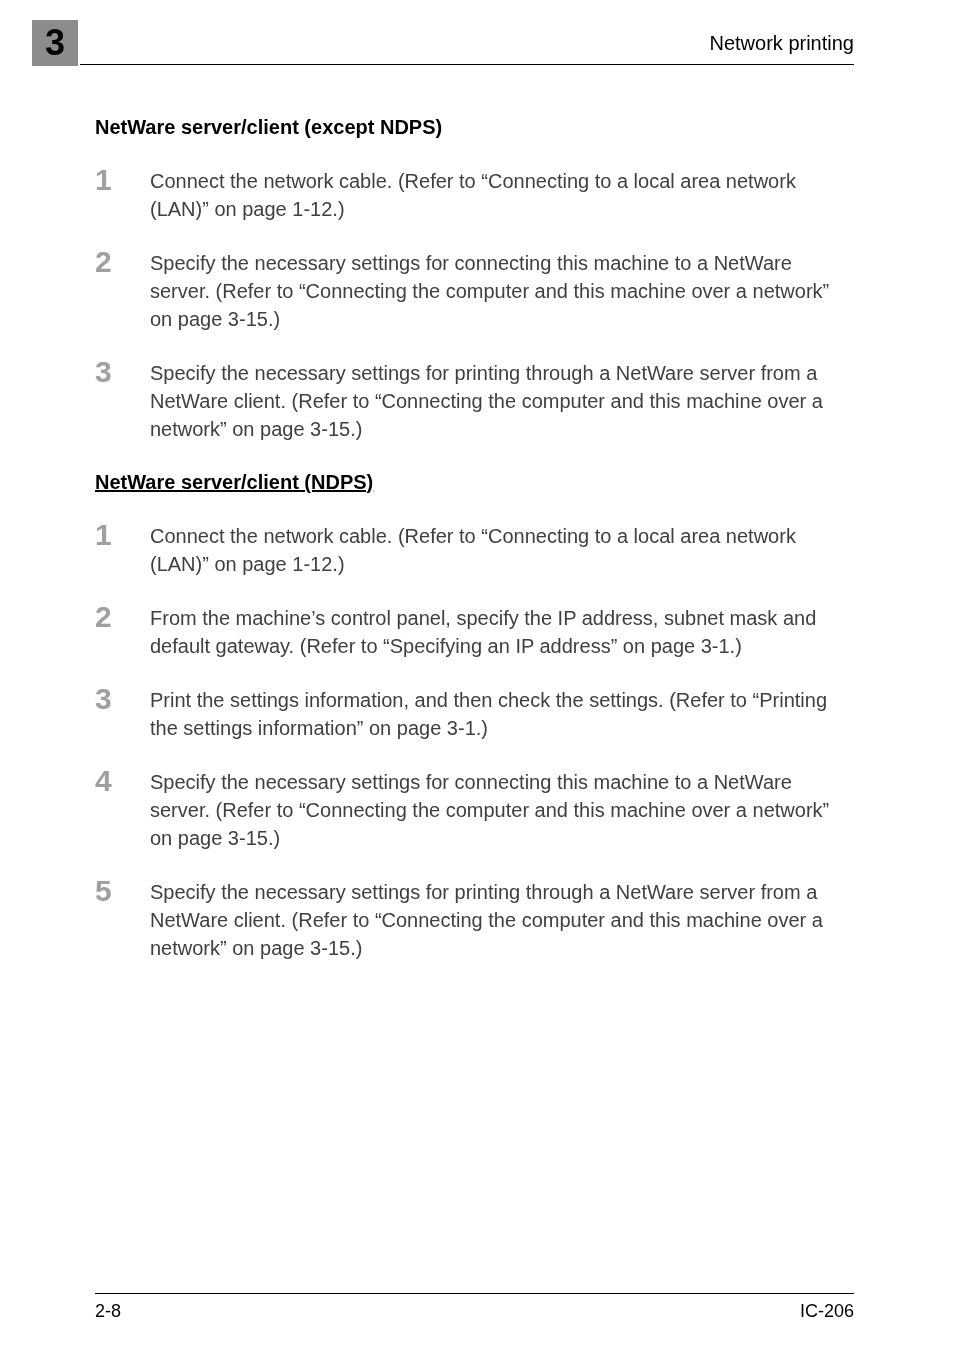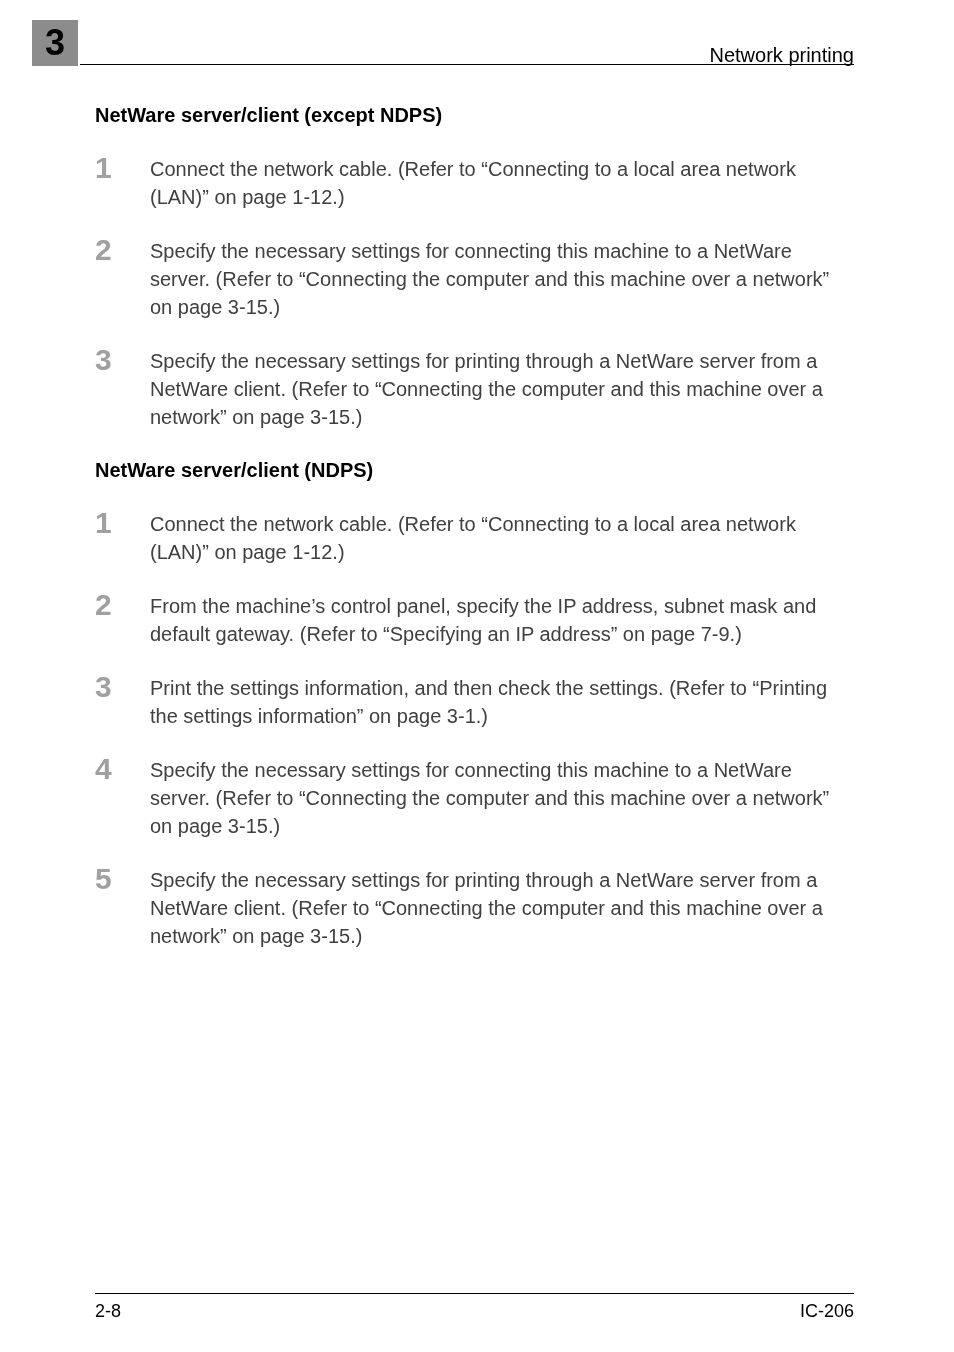--- a/index.html
+++ b/index.html
@@ -26,45 +26,46 @@
       align-items: center;
       justify-content: center;
     }
     .chapter-number {
       font-size: 36px;
       font-weight: bold;
       color: #000;
     }
     .header-title {
       position: absolute;
-      top: 44px;
+      top: 32px;
       right: 100px;
       font-size: 20px;
     }
     .header-line {
       position: absolute;
       top: 64px;
       left: 80px;
       right: 100px;
       border-bottom: 1.5px solid #000;
     }
     .content {
       position: absolute;
       top: 92px;
       left: 95px;
       right: 100px;
     }
     .section-heading {
       font-size: 20px;
       font-weight: bold;
       margin-bottom: 28px;
-      margin-top: 12px;
+      margin-top: 24px;
     }
     .section-heading.second {
       margin-top: 28px;
+      text-decoration: underline;
     }
     .step {
       display: flex;
       align-items: flex-start;
       margin-bottom: 26px;
     }
     .step-number {
       font-size: 30px;
       font-weight: bold;
       color: #a0a0a0;
@@ -131,21 +132,21 @@
 
   <div class="section-heading second">NetWare server/client (NDPS)</div>
 
   <div class="step">
     <div class="step-number">1</div>
     <div class="step-text">Connect the network cable. (Refer to “Connecting to a local area network (LAN)” on page 1-12.)</div>
   </div>
 
   <div class="step">
     <div class="step-number">2</div>
-    <div class="step-text">From the machine’s control panel, specify the IP address, subnet mask and default gateway. (Refer to “Specifying an IP address” on page 7-9.)</div>
+    <div class="step-text">From the machine’s control panel, specify the IP address, subnet mask and default gateway. (Refer to “Specifying an IP address” on page 3-1.)</div>
   </div>
 
   <div class="step">
     <div class="step-number">3</div>
     <div class="step-text">Print the settings information, and then check the settings. (Refer to “Printing the settings information” on page 3-1.)</div>
   </div>
 
   <div class="step">
     <div class="step-number">4</div>
     <div class="step-text">Specify the necessary settings for connecting this machine to a NetWare server. (Refer to “Connecting the computer and this machine over a network” on page 3-15.)</div>

